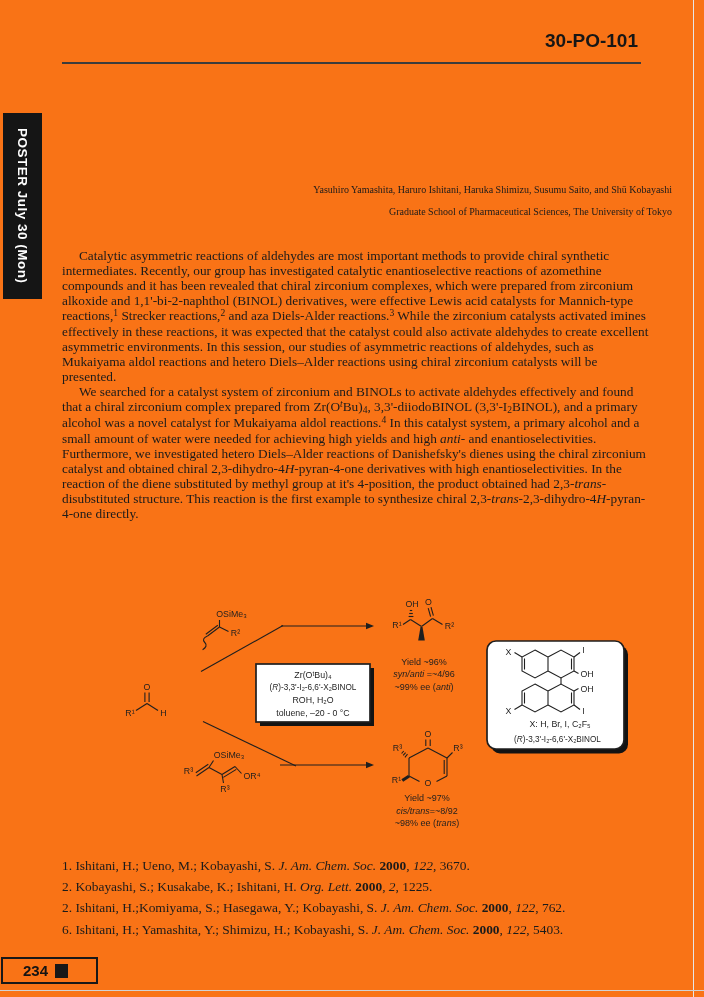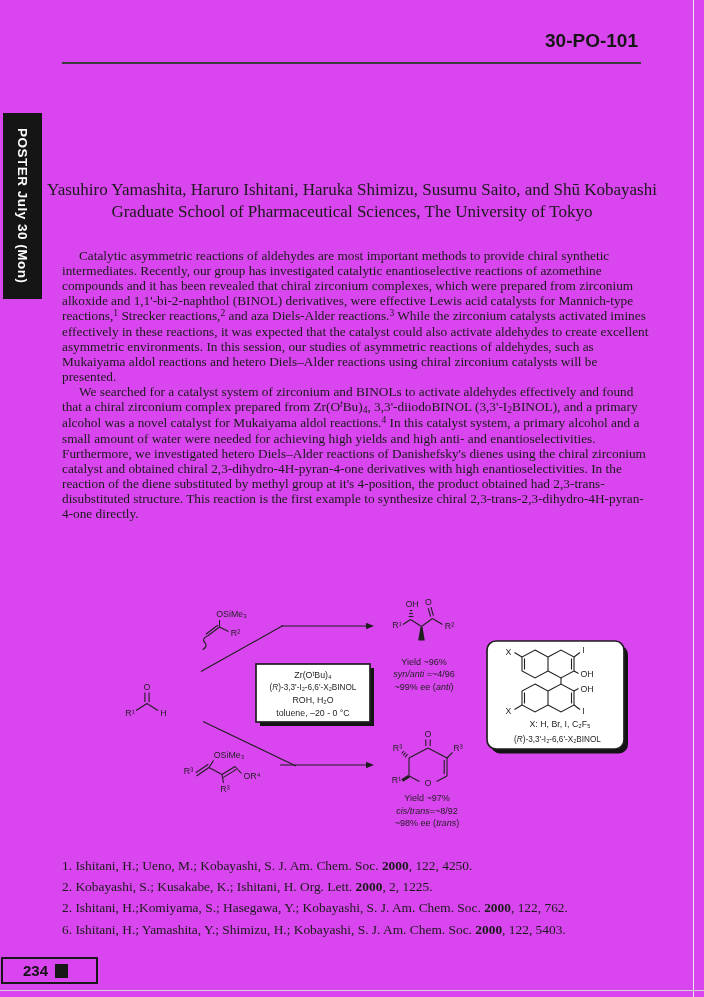--- a/index.html
+++ b/index.html
@@ -1,17 +1,17 @@
 <!DOCTYPE html>
 <html><head>
 <meta charset="utf-8">
 <style>
   html,body{margin:0;padding:0;background:#9a9a9a;}
   .page{
-    position:relative;width:704px;height:997px;background:#d946ef;
+    position:relative;width:704px;height:997px;background:#f97316;
     font-family:"Liberation Serif",serif;color:#1b1b1b;overflow:hidden;
     margin:0 auto;
   }
   .edge-r{position:absolute;left:693px;top:0;width:1px;height:997px;background:#e7e7e7;}
   .edge-b{position:absolute;left:0;top:990px;width:704px;height:1px;background:#d2d2d2;}
 
   .paper-code{
     position:absolute;top:30px;right:66px;
     font-family:"Liberation Sans",sans-serif;font-weight:bold;font-size:19px;color:#161616;
   }
@@ -23,32 +23,32 @@
   }
   .poster-tab span{
     writing-mode:vertical-rl;white-space:nowrap;color:#ffffff;
     font-family:"Liberation Sans",sans-serif;font-weight:bold;font-size:13.5px;letter-spacing:.5px;
   }
 
   .title{
     position:absolute;left:72px;top:103px;width:560px;text-align:center;
     font-weight:bold;font-size:16px;line-height:25px;color:#121212;
   }
-  .byline{position:absolute;left:32px;top:179px;width:640px;text-align:center;
-    font-size:17px;line-height:21.5px;}
+  .byline{position:absolute;left:32px;top:179px;width:640px;text-align:right;
+    font-size:10px;line-height:21.5px;}
 
   .abstract{position:absolute;left:62px;top:248px;width:589px;
     font-size:13.3px;line-height:15px;}
   .abstract p{margin:0;text-indent:17px;}
 
   .references{position:absolute;left:62px;top:855px;width:612px;
     font-size:13.4px;line-height:21.2px;}
   .references p{margin:0;}
 
-  .i{}
+  .i{font-style:italic;}
   .b{font-weight:bold;}
   .sup{position:relative;top:-0.45em;font-size:72%;}
   .sub{position:relative;top:0.25em;font-size:72%;}
   .sup.i{font-style:italic;}
 
   .scheme{position:absolute;left:0;top:592px;width:704px;height:268px;}
   .scheme line,.scheme path,.scheme polyline{stroke:#1f1f1f;stroke-width:1.1;fill:none;}
   .scheme polygon{fill:#1f1f1f;stroke:none;}
   .scheme polygon.wedge{fill:#1f1f1f;}
   .scheme rect.boxshadow{fill:#131313;stroke:none;}
@@ -215,21 +215,21 @@
       <line x1="574" y1="705" x2="580" y2="709.5"></line>
       <text class="st" x="583.5" y="713.5" text-anchor="middle">I</text>
       <line x1="522" y1="705" x2="514.5" y2="709.5"></line>
       <text class="st" x="508.5" y="713.5" text-anchor="middle">X</text>
       <text class="st" x="560" y="726.5" text-anchor="middle">X: H, Br, I, C₂F₅</text>
       <text class="st st2" x="557.5" y="741.5" text-anchor="middle"><tspan>(</tspan><tspan class="sti">R</tspan><tspan>)-3,3'-I₂-6,6'-X₂BINOL</tspan></text>
     </g>
   </svg>
 
   <div class="references">
-    <p><span>1. Ishitani, H.; Ueno, M.; Kobayashi, S. </span><span class="i">J. Am. Chem. Soc.</span><span> </span><span class="b">2000</span><span>, </span><span class="i">122</span><span>, 4250.</span></p>
+    <p><span>1. Ishitani, H.; Ueno, M.; Kobayashi, S. </span><span class="i">J. Am. Chem. Soc.</span><span> </span><span class="b">2000</span><span>, </span><span class="i">122</span><span>, 3670.</span></p>
     <p><span>2. Kobayashi, S.; Kusakabe, K.; Ishitani, H. </span><span class="i">Org. Lett.</span><span> </span><span class="b">2000</span><span>, </span><span class="i">2</span><span>, 1225.</span></p>
     <p><span>2. Ishitani, H.;Komiyama, S.; Hasegawa, Y.; Kobayashi, S. </span><span class="i">J. Am. Chem. Soc.</span><span> </span><span class="b">2000</span><span>, </span><span class="i">122</span><span>, 762.</span></p>
     <p><span>6. Ishitani, H.; Yamashita, Y.; Shimizu, H.; Kobayashi, S. </span><span class="i">J. Am. Chem. Soc.</span><span> </span><span class="b">2000</span><span>, </span><span class="i">122</span><span>, 5403.</span></p>
   </div>
 
   <div class="pagenum">
     <span>234</span>
     <span class="sq"></span>
   </div>
 

